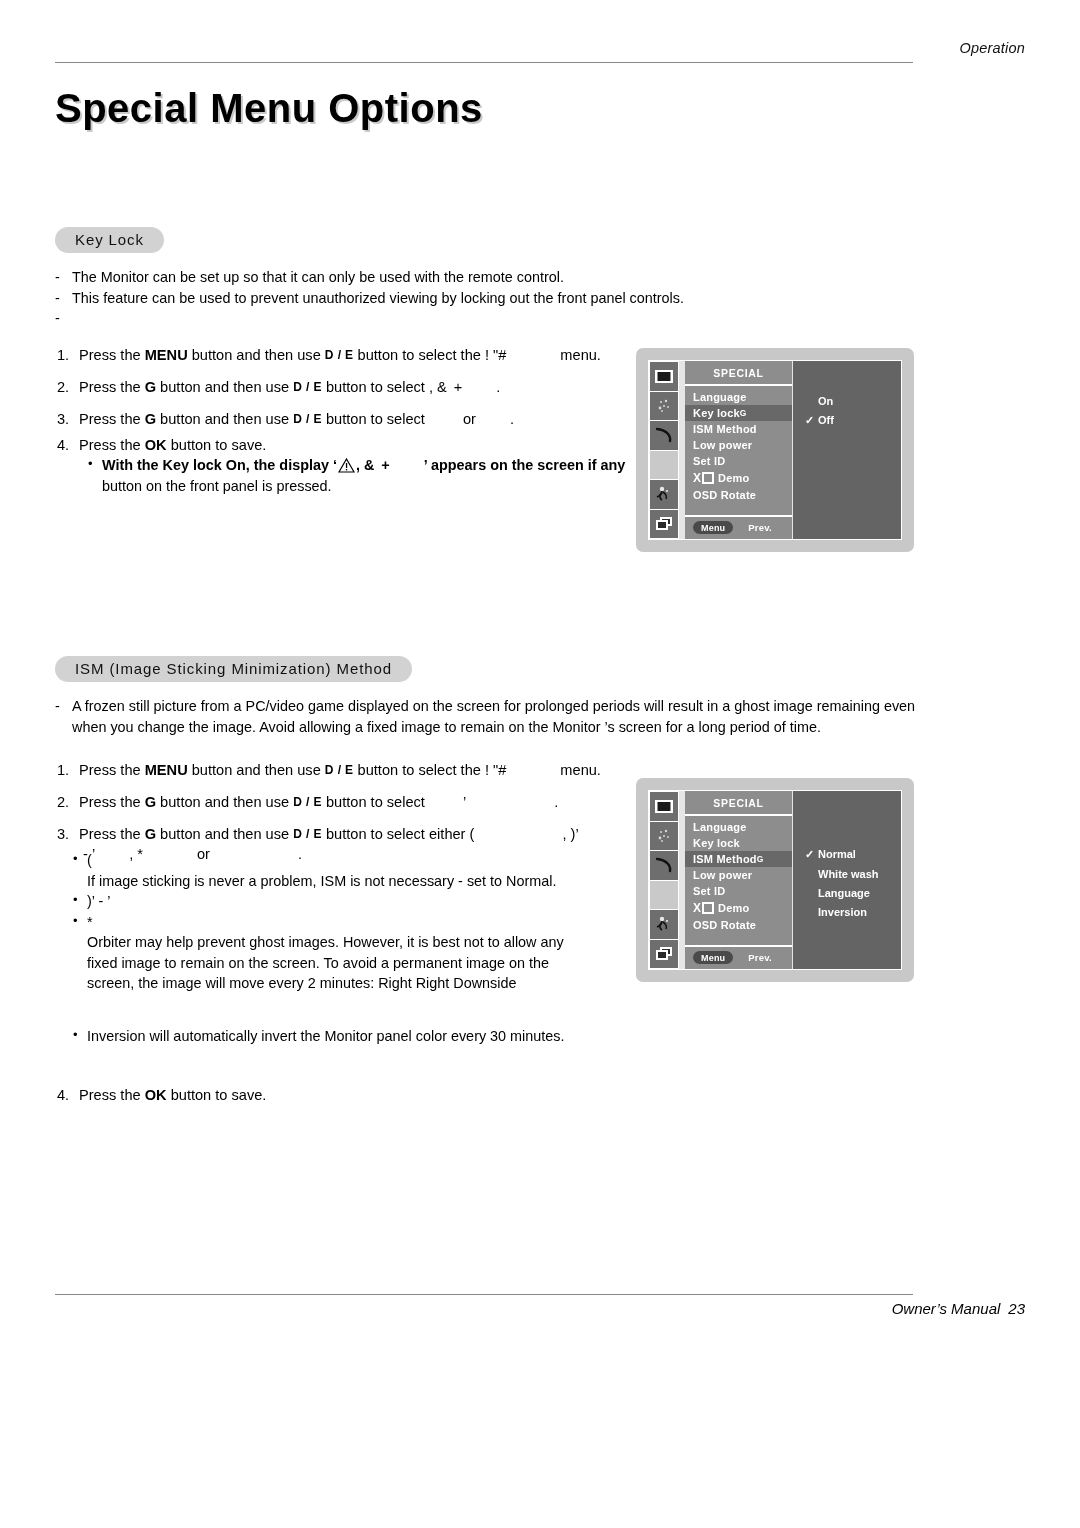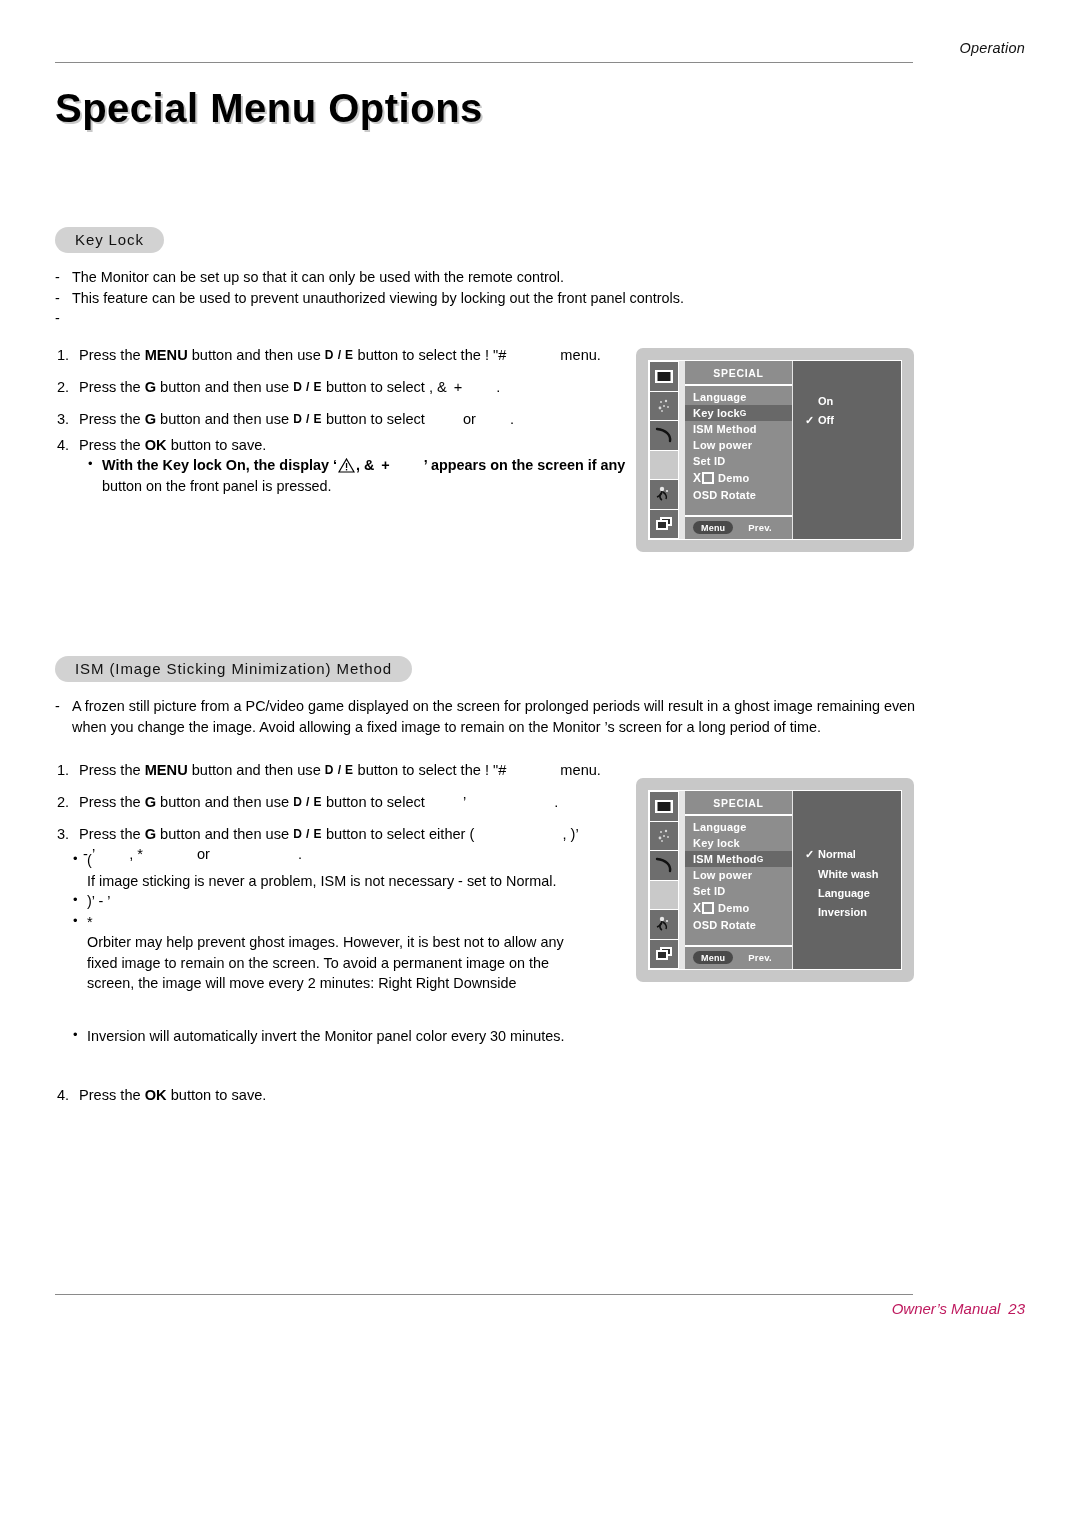--- a/index.html
+++ b/index.html
@@ -285,21 +285,21 @@
     width: 858px;
     height: 1px;
     background: #8a8a8a;
   }
   .ftr-text {
     position: absolute;
     right: 55px;
     top: 1300px;
     font-style: italic;
     font-size: 15px;
-    color: #be185d;
+    color: #000000;
   }
   .ftr-text .pg { font-style: italic; margin-left: 8px; }
 </style>
 </head>
 <body>
 
 <div class="page">
 
   <div class="hdr-label">Operation</div>
   <div class="hdr-rule"></div>

